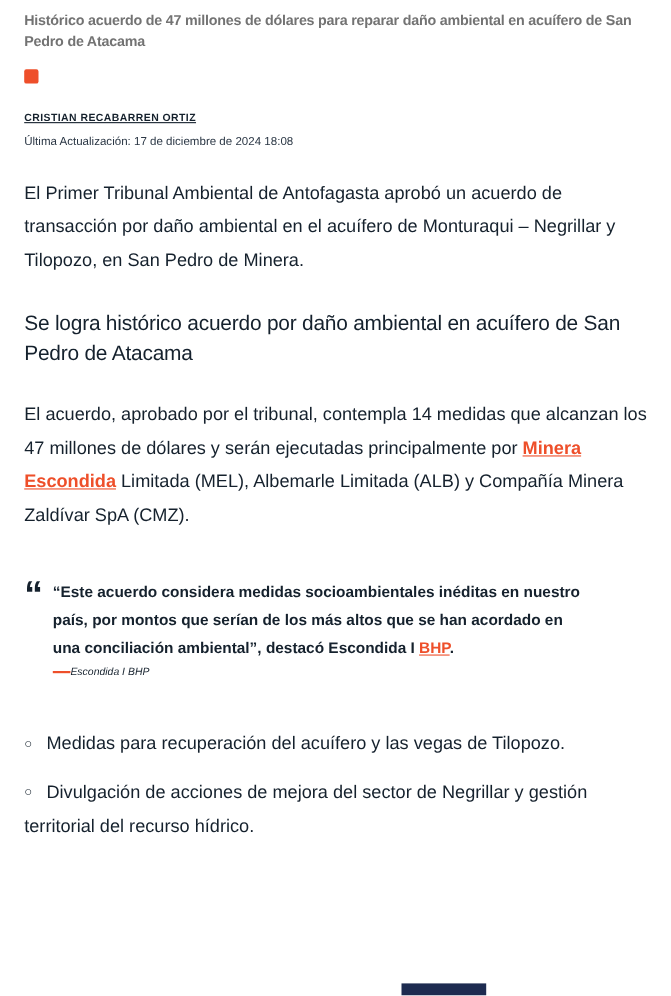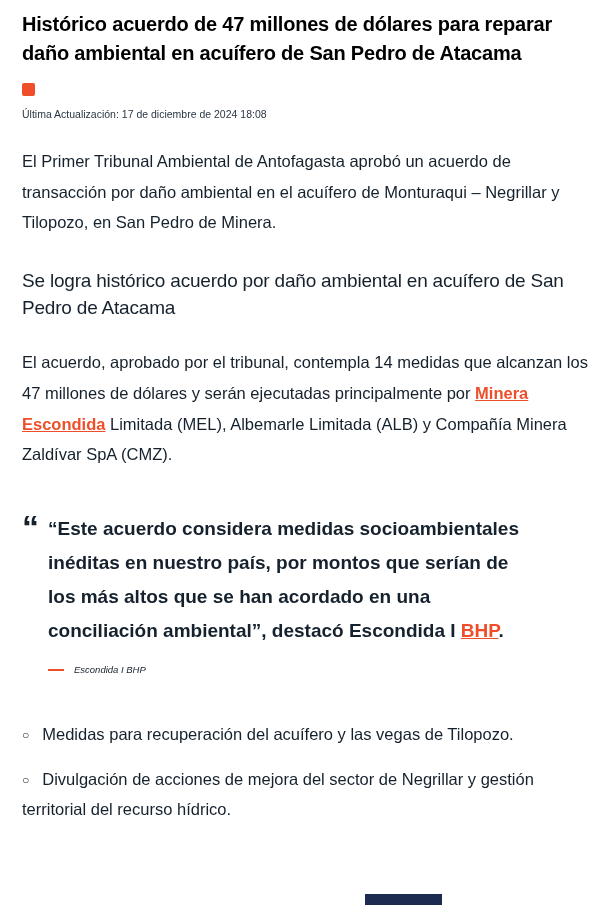--- a/index.html
+++ b/index.html
@@ -9,24 +9,24 @@
     height: 905px;
     position: relative;
     overflow: hidden;
     font-family: "Liberation Sans", sans-serif;
     color: #15212d;
   }
   .article {
     padding: 10px 22px 0 22px;
   }
   .headline {
-    font-size: 20px;
+    font-size: 13px;
     font-weight: 700;
     line-height: 1.45;
-    color: #000000;
+    color: #737373;
     letter-spacing: -0.2px;
   }
   .share-icon {
     width: 13px;
     height: 13px;
     background: #ee4f2a;
     border-radius: 2px;
     margin-top: 15px;
     display: inline-block;
     cursor: pointer;
@@ -75,30 +75,30 @@
     font-size: 34px;
     font-weight: 700;
     line-height: 0.9;
     color: #15212d;
     flex: 0 0 24px;
   }
   .quote-body {
     padding-left: 2px;
   }
   .quote-text {
-    font-size: 19px;
+    font-size: 14px;
     font-weight: 700;
     line-height: 1.8;
     color: #15212d;
   }
   .quote-attribution {
-    margin-top: 16px;
+    margin-top: 4px;
     display: flex;
     align-items: center;
-    gap: 10px;
+    gap: 0;
   }
   .attribution-dash {
     width: 16px;
     height: 2px;
     background: #ee4f2a;
     flex: 0 0 16px;
   }
   .attribution-text {
     font-size: 9.5px;
     font-style: italic;
@@ -132,20 +132,23 @@
 </style>
 </head>
 <body>
 
 <div class="article">
 
   <h1 class="headline">Histórico acuerdo de 47 millones de dólares para reparar daño ambiental en acuífero de San Pedro de Atacama</h1>
 
   <span class="share-icon"></span>
 
+  <div>
+    <a class="byline">CRISTIAN RECABARREN ORTIZ</a>
+  </div>
 
   <div class="updated">Última Actualización: 17 de diciembre de 2024 18:08</div>
 
   <p class="body-text">El Primer Tribunal Ambiental de Antofagasta aprobó un acuerdo de transacción por daño ambiental en el acuífero de Monturaqui – Negrillar y Tilopozo, en San Pedro de Minera.</p>
 
   <h2 class="subheading">Se logra histórico acuerdo por daño ambiental en acuífero de San Pedro de Atacama</h2>
 
   <p class="body-text"><span>El acuerdo, aprobado por el tribunal, contempla 14 medidas que alcanzan los 47 millones de dólares y serán ejecutadas principalmente por </span><a class="inline-link">Minera Escondida</a><span> Limitada (MEL), Albemarle Limitada (ALB) y Compañía Minera Zaldívar SpA (CMZ).</span></p>
 
   <figure class="blockquote">

